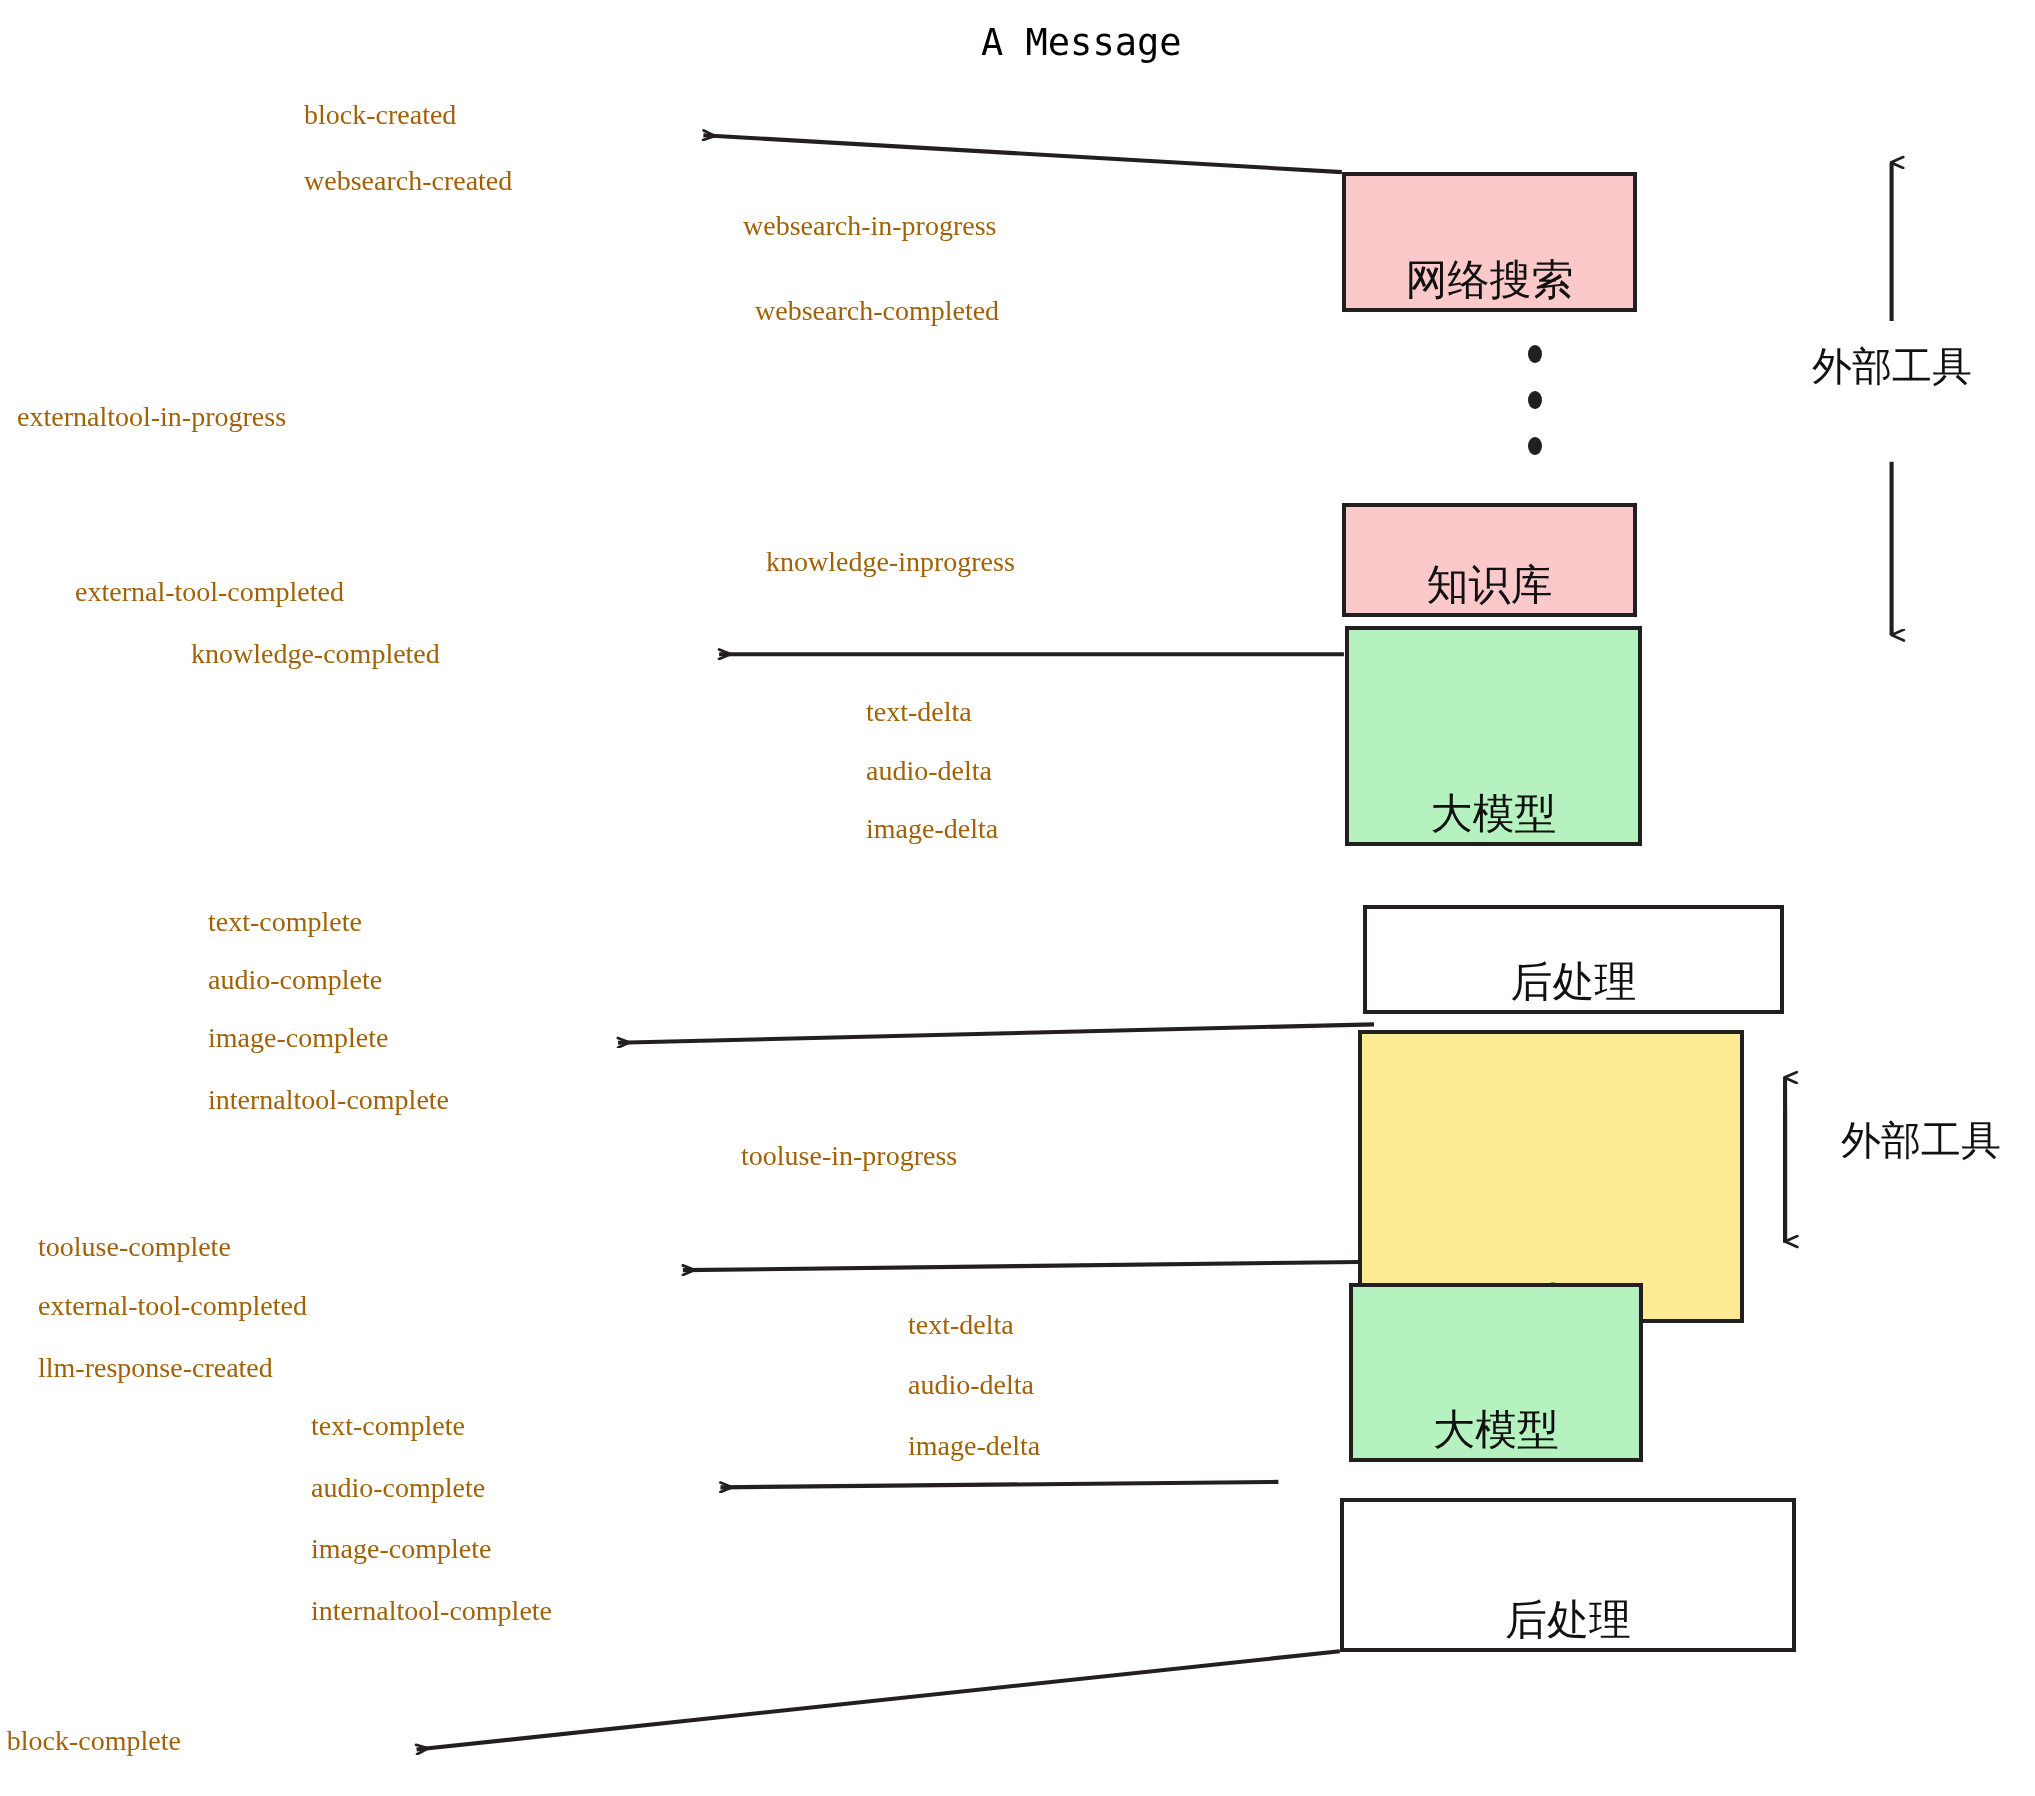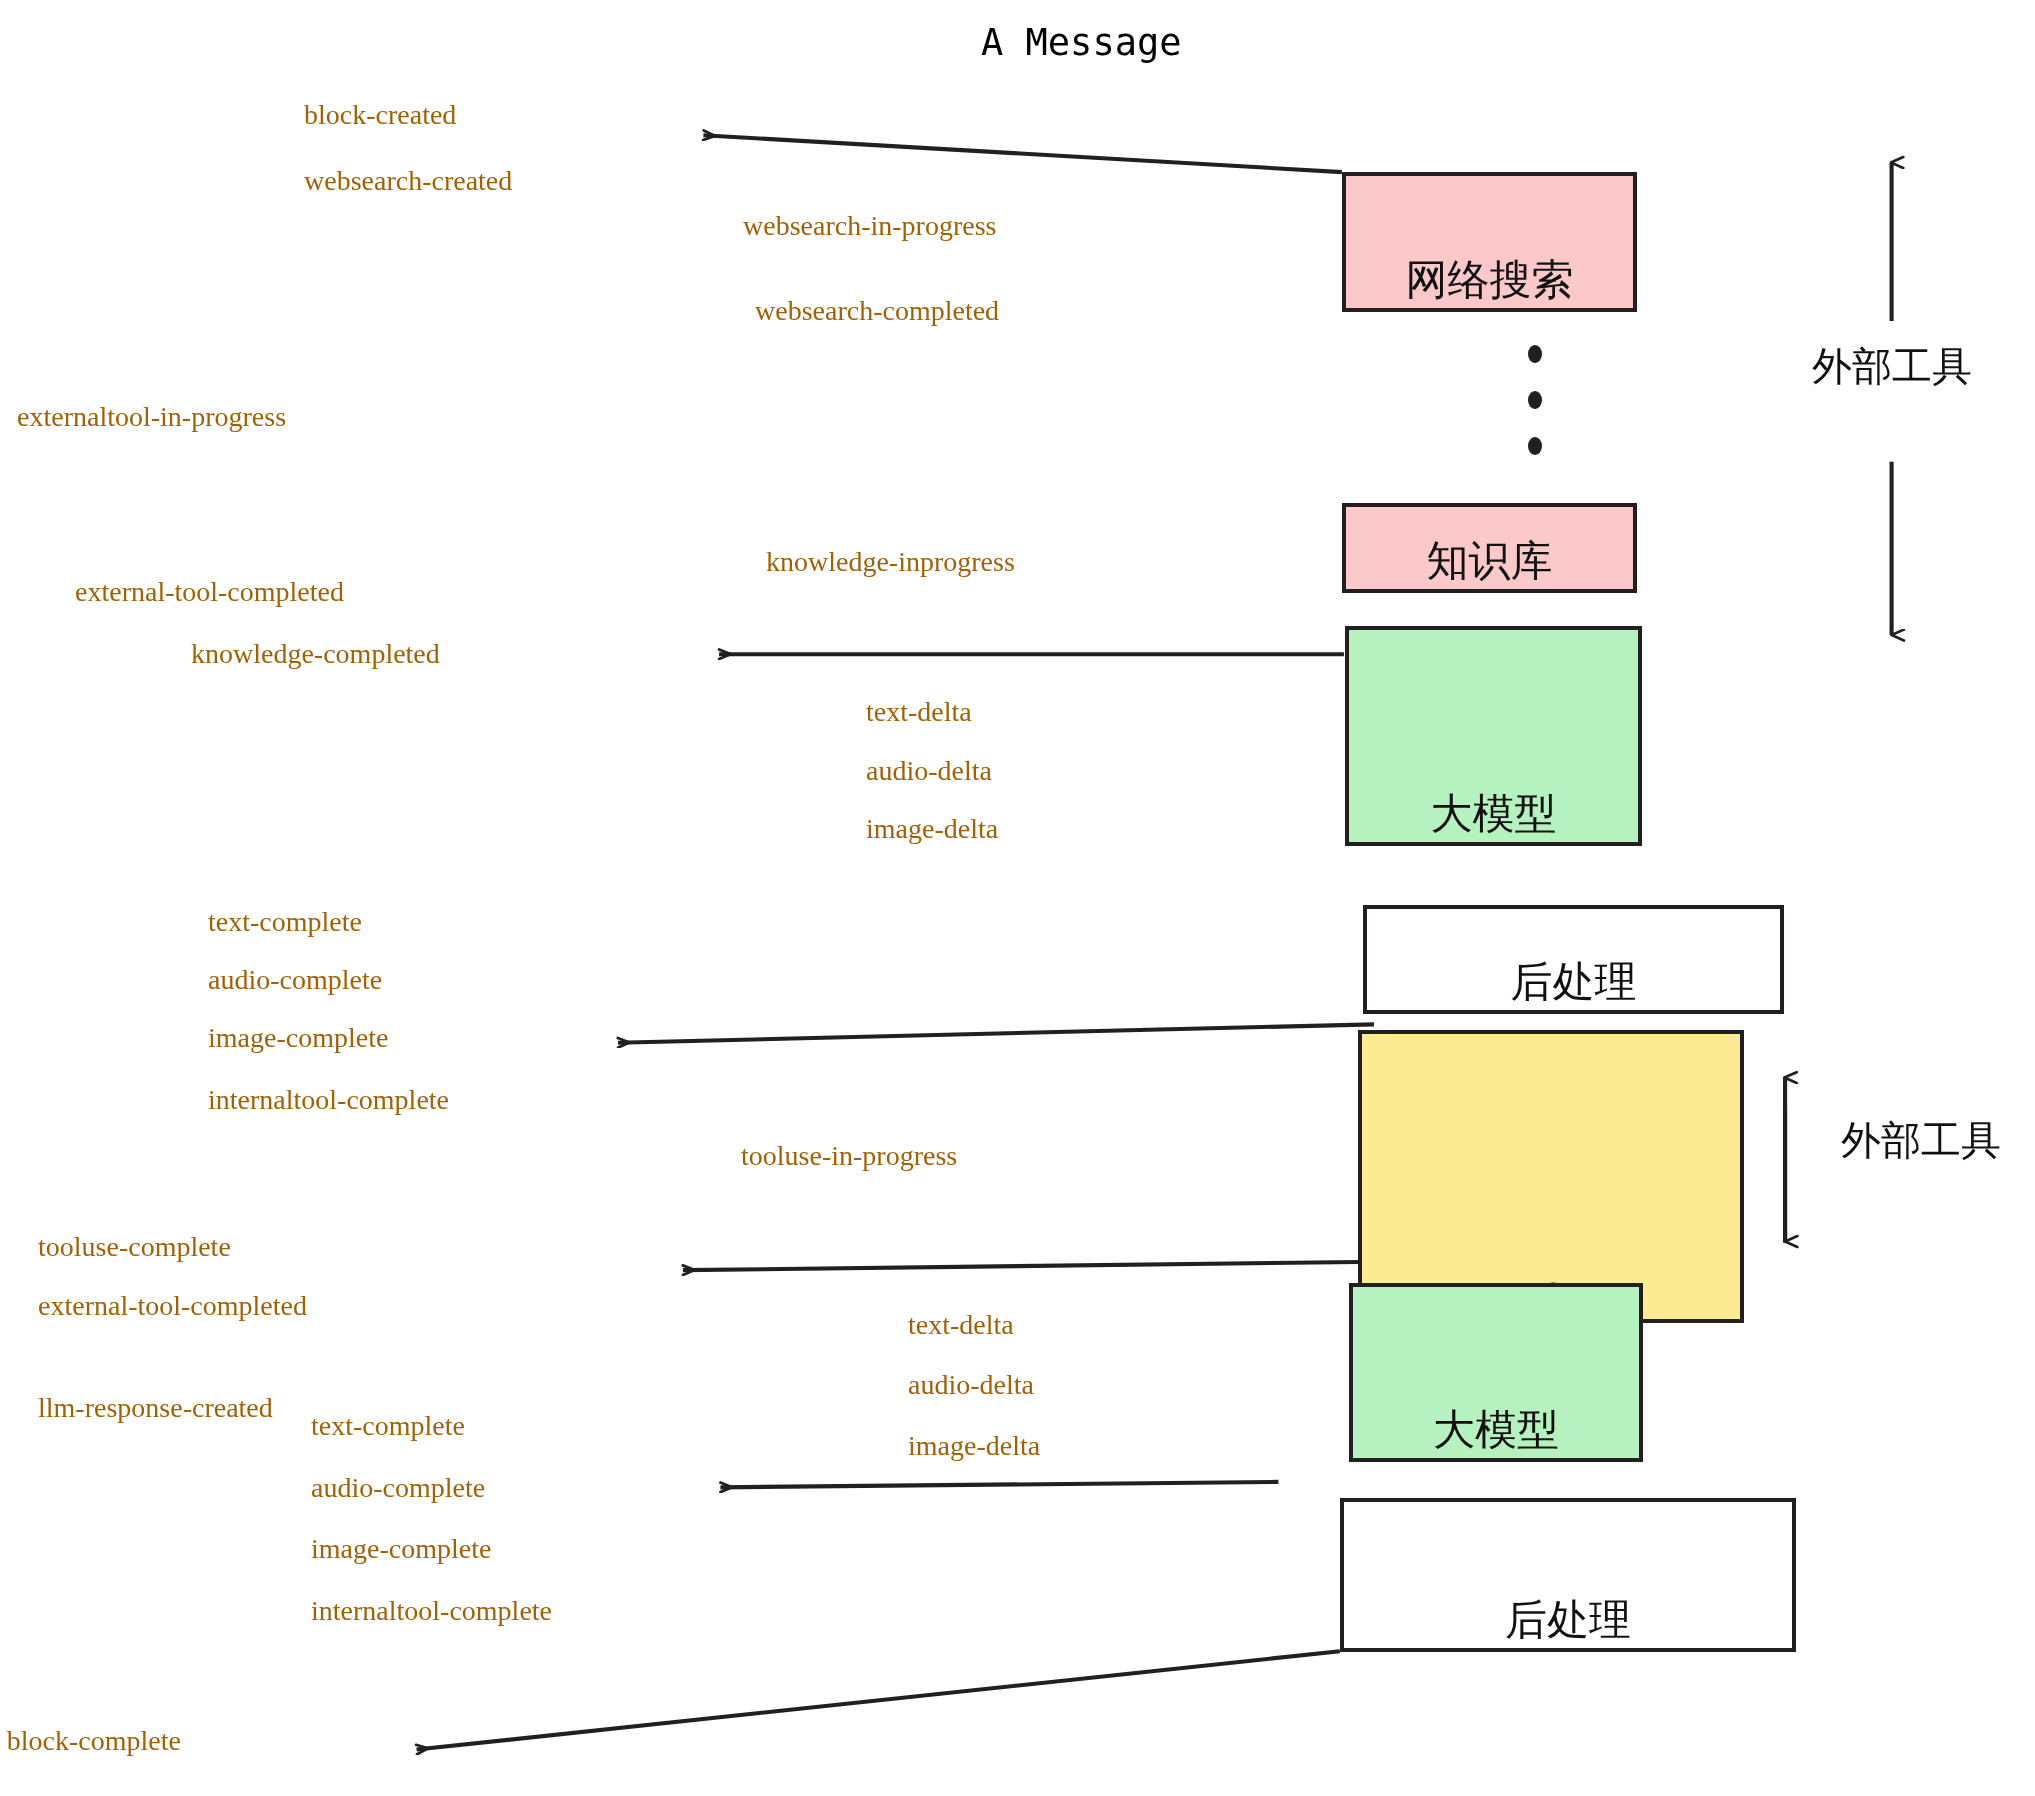--- a/index.html
+++ b/index.html
@@ -60,21 +60,21 @@
 <body>
 
 <div id="stage">
 
   <div class="title" style="left:981px;top:20.5px;">A Message</div>
 
   <div class="box" style="left:1342px;top:172px;width:295px;height:140px;background:#fcc9cb;">
     <span>网络搜索</span>
   </div>
 
-  <div class="box" style="left:1342px;top:503px;width:295px;height:90px;background:#fcc9cb;">
+  <div class="box" style="left:1342px;top:503px;width:295px;height:114px;background:#fcc9cb;">
     <span>知识库</span>
   </div>
 
   <div class="box" style="left:1345px;top:626px;width:297px;height:220px;background:#b6f2bf;">
     <span>大模型</span>
   </div>
 
   <div class="box" style="left:1363px;top:905px;width:421px;height:109px;background:#ffffff;">
     <span>后处理</span>
   </div>
@@ -113,21 +113,21 @@
   <div class="lbl" style="left:866px;top:815px;">image-delta</div>
 
   <div class="lbl" style="left:208px;top:908px;">text-complete</div>
   <div class="lbl" style="left:208px;top:966px;">audio-complete</div>
   <div class="lbl" style="left:208px;top:1024px;">image-complete</div>
   <div class="lbl" style="left:208px;top:1086px;">internaltool-complete</div>
   <div class="lbl" style="left:741px;top:1142px;">tooluse-in-progress</div>
 
   <div class="lbl" style="left:38px;top:1233px;">tooluse-complete</div>
   <div class="lbl" style="left:38px;top:1292px;">external-tool-completed</div>
-  <div class="lbl" style="left:38px;top:1354px;margin-top:40px;">llm-response-created</div>
+  <div class="lbl" style="left:38px;top:1354px;">llm-response-created</div>
 
   <div class="lbl" style="left:908px;top:1311px;">text-delta</div>
   <div class="lbl" style="left:908px;top:1371px;">audio-delta</div>
   <div class="lbl" style="left:908px;top:1432px;">image-delta</div>
 
   <div class="lbl" style="left:311px;top:1412px;">text-complete</div>
   <div class="lbl" style="left:311px;top:1474px;">audio-complete</div>
   <div class="lbl" style="left:311px;top:1535px;">image-complete</div>
   <div class="lbl" style="left:311px;top:1597px;">internaltool-complete</div>
 

